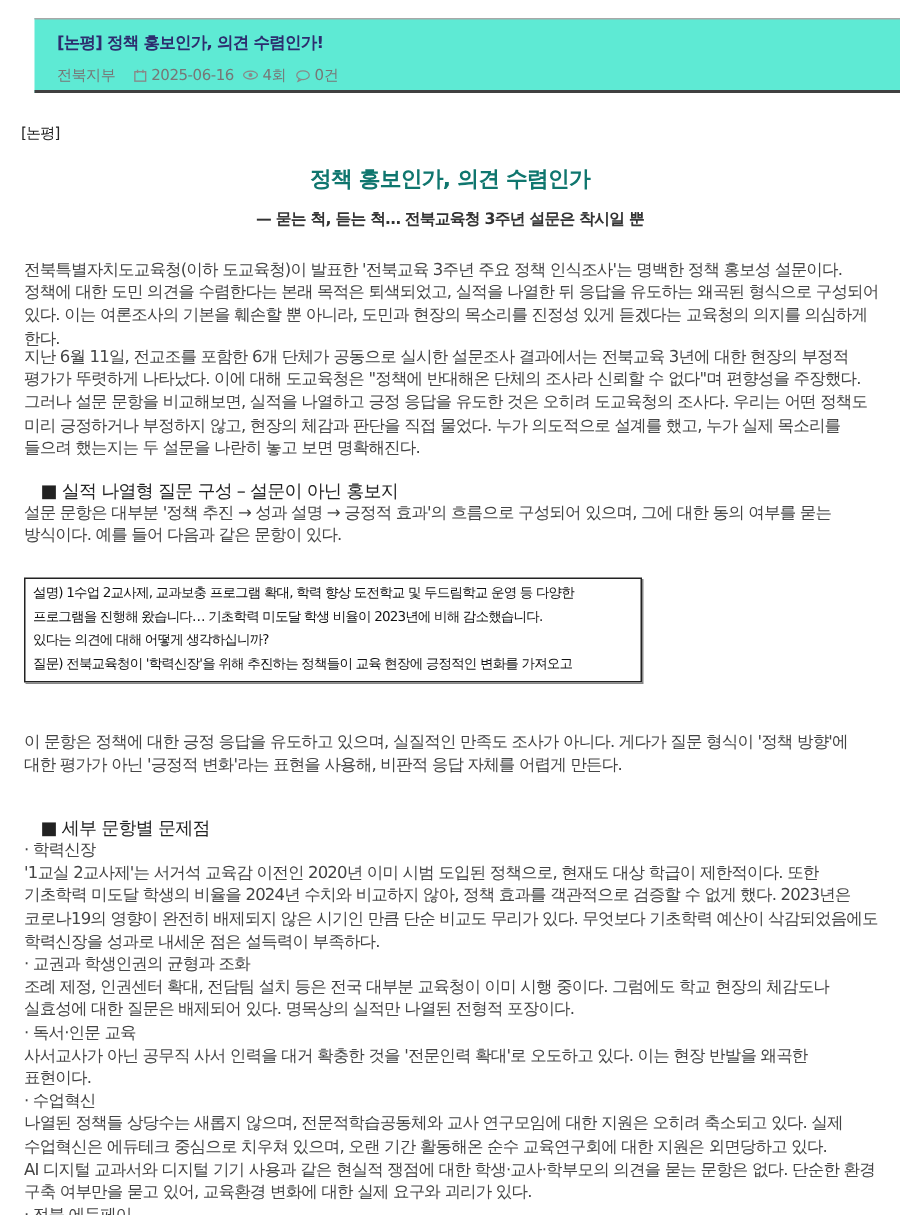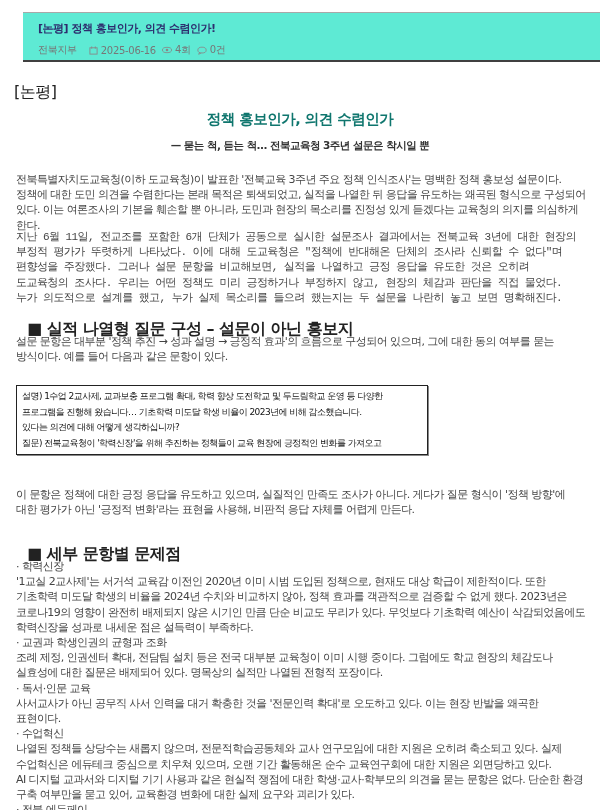--- a/index.html
+++ b/index.html
@@ -25,43 +25,43 @@
     font-size: 10px; color: #777; white-space: nowrap; letter-spacing: -0.3px;
     display: flex; align-items: center; justify-content: flex-end;
   }
   .post-meta .author { margin-right: 12px; }
   .post-meta .meta-item { display: inline-flex; align-items: center; margin-right: 6px; }
   .post-meta svg { margin-right: 3px; }
 
   .content { position: absolute; left: 0; top: 60px; width: 600px; }
   .category {
     position: absolute; left: 14px; top: 22px;
-    font-size: 16px; color: #222; letter-spacing: -0.5px;
+    font-size: 10px; color: #222; letter-spacing: -0.5px;
   }
   .article-title {
     position: absolute; left: 0; width: 600px; top: 50px;
     text-align: center; font-size: 14.5px; font-weight: bold; color: #0f766e;
     letter-spacing: -0.5px;
   }
   .article-sub {
     position: absolute; left: 0; width: 600px; top: 79px;
     text-align: center; font-size: 10.5px; font-weight: bold; color: #333;
     letter-spacing: -0.5px;
   }
   .body-text {
     position: absolute; left: 16px; width: 570px;
     font-size: 11px; line-height: 15.2px; color: #444;
     letter-spacing: -0.55px; word-break: keep-all;
   }
   .body-text p { margin: 0; }
   .p1 { top: 112px; }
-  .p2 { top: 170px; font-family: Liberation Mono, monospace; }
+  .p2 { top: 170px; }
   .section-heading {
     position: absolute; left: 16px;
-    font-size: 16px; font-weight: bold; color: #222; letter-spacing: -0.5px; padding-left: 11px;
+    font-size: 12px; font-weight: normal; color: #222; letter-spacing: -0.5px; padding-left: 11px;
   }
   .h1 { top: 259px; }
   .p3 { top: 274px; }
   .quote-box {
     position: absolute; left: 16px; top: 325px; width: 400px;
     border: 1.5px solid #222;
     padding: 3px 5px;
     font-size: 9px; line-height: 15.5px; color: #111; letter-spacing: -0.55px;
     box-shadow: 1px 1px 0 #888;
   }

